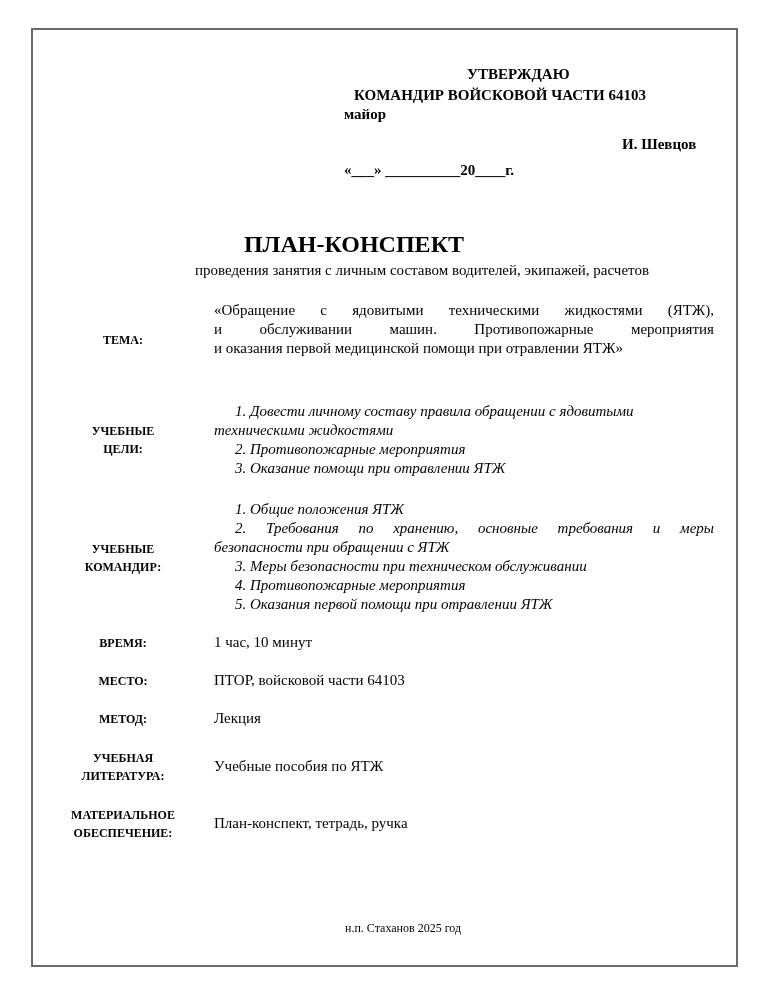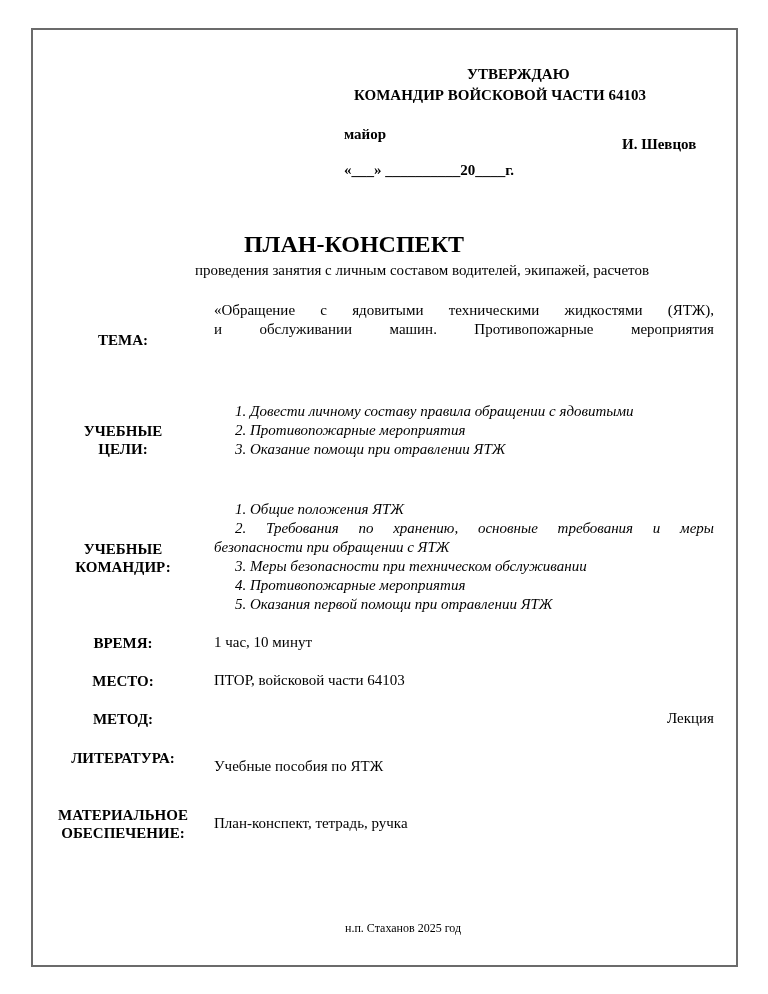--- a/index.html
+++ b/index.html
@@ -5,29 +5,29 @@
   html, body { margin: 0; padding: 0; background: #ffffff; }
   body { width: 768px; height: 994px; position: relative; overflow: hidden;
          font-family: "Liberation Serif", "DejaVu Serif", serif; color: #000; }
   .frame { position: absolute; left: 31px; top: 28px; width: 703px; height: 935px;
            border: 2px solid #6b6b6b; box-sizing: content-box; }
   .abs { position: absolute; white-space: nowrap; }
   .b { font-weight: bold; }
 
   .approve-title { left: 467px; top: 66px; font-size: 15px; }
   .approve-commander { left: 354px; top: 87px; font-size: 15px; }
-  .approve-rank { left: 344px; top: 106px; font-size: 15px; margin-top: 20px; }
+  .approve-rank { left: 344px; top: 106px; font-size: 15px; }
   .approve-name { left: 622px; top: 136px; font-size: 15px; }
   .approve-date { left: 344px; top: 162px; font-size: 15px; }
 
   .doc-title { left: 0; width: 708px; text-align: center; top: 231px; font-size: 24px; font-weight: bold; }
   .doc-subtitle { left: 0; width: 649px; text-align: right; top: 262px; font-size: 15px; }
 
   .label { position: absolute; left: 38px; width: 170px; text-align: center;
-           font-weight: bold; font-size: 15px; line-height: 18px; }
+           font-weight: bold; font-size: 12px; line-height: 18px; }
   .content { position: absolute; left: 214px; width: 500px; font-size: 15px; line-height: 19px; }
   .theme-text p { margin: 0; text-align: justify; }
   .theme-text p.last { text-align: left; }
 
   .list-item { display: block; font-style: italic; }
   .li-indent { padding-left: 21px; }
   .just-line { text-align: justify; text-align-last: justify; }
 
   .footer { left: 0; width: 768px; text-align: center; top: 921px; font-size: 12px; margin-left: 19px; }
 </style>
@@ -42,29 +42,31 @@
 <div class="abs b approve-name">И. Шевцов</div>
 <div class="abs b approve-date">«___» __________20____г.</div>
 
 <div class="abs doc-title">ПЛАН-КОНСПЕКТ</div>
 <div class="abs doc-subtitle">проведения занятия с личным составом водителей, экипажей, расчетов</div>
 
 <div class="label" style="top:331px;">ТЕМА:</div>
 <div class="content theme-text" style="top:301px;">
   <p class="just-line">«Обращение с ядовитыми техническими жидкостями (ЯТЖ),</p>
   <p class="just-line">и обслуживании машин. Противопожарные мероприятия</p>
+  <p class="last">и оказания первой медицинской помощи при отравлении ЯТЖ»</p>
 </div>
 
 <div class="label" style="top:422px;">
   <div>УЧЕБНЫЕ</div>
   <div>ЦЕЛИ:</div>
 </div>
 <div class="content" style="top:402px;">
   <div class="list-item">
     <div class="li-indent">1.  Довести личному составу правила обращении с ядовитыми</div>
+    <div>техническими жидкостями</div>
   </div>
   <div class="list-item li-indent">2.  Противопожарные мероприятия</div>
   <div class="list-item li-indent">3.  Оказание помощи при отравлении ЯТЖ</div>
 </div>
 
 <div class="label" style="top:540px;">
   <div>УЧЕБНЫЕ</div>
   <div>КОМАНДИР:</div>
 </div>
 <div class="content" style="top:500px;">
@@ -78,23 +80,24 @@
   <div class="list-item li-indent">5.  Оказания первой помощи при отравлении ЯТЖ</div>
 </div>
 
 <div class="label" style="top:634px;">ВРЕМЯ:</div>
 <div class="content" style="top:633px;">1 час, 10 минут</div>
 
 <div class="label" style="top:672px;">МЕСТО:</div>
 <div class="content" style="top:671px;">ПТОР, войсковой части 64103</div>
 
 <div class="label" style="top:710px;">МЕТОД:</div>
-<div class="content" style="top:709px;text-align:right;">Лекция</div>
+<div class="content" style="top:709px;">Лекция</div>
 
 <div class="label" style="top:749px;">
+  <div>УЧЕБНАЯ</div>
   <div>ЛИТЕРАТУРА:</div>
 </div>
 <div class="content" style="top:757px;">Учебные пособия по ЯТЖ</div>
 
 <div class="label" style="top:806px;">
   <div>МАТЕРИАЛЬНОЕ</div>
   <div>ОБЕСПЕЧЕНИЕ:</div>
 </div>
 <div class="content" style="top:814px;">План-конспект, тетрадь, ручка</div>
 

